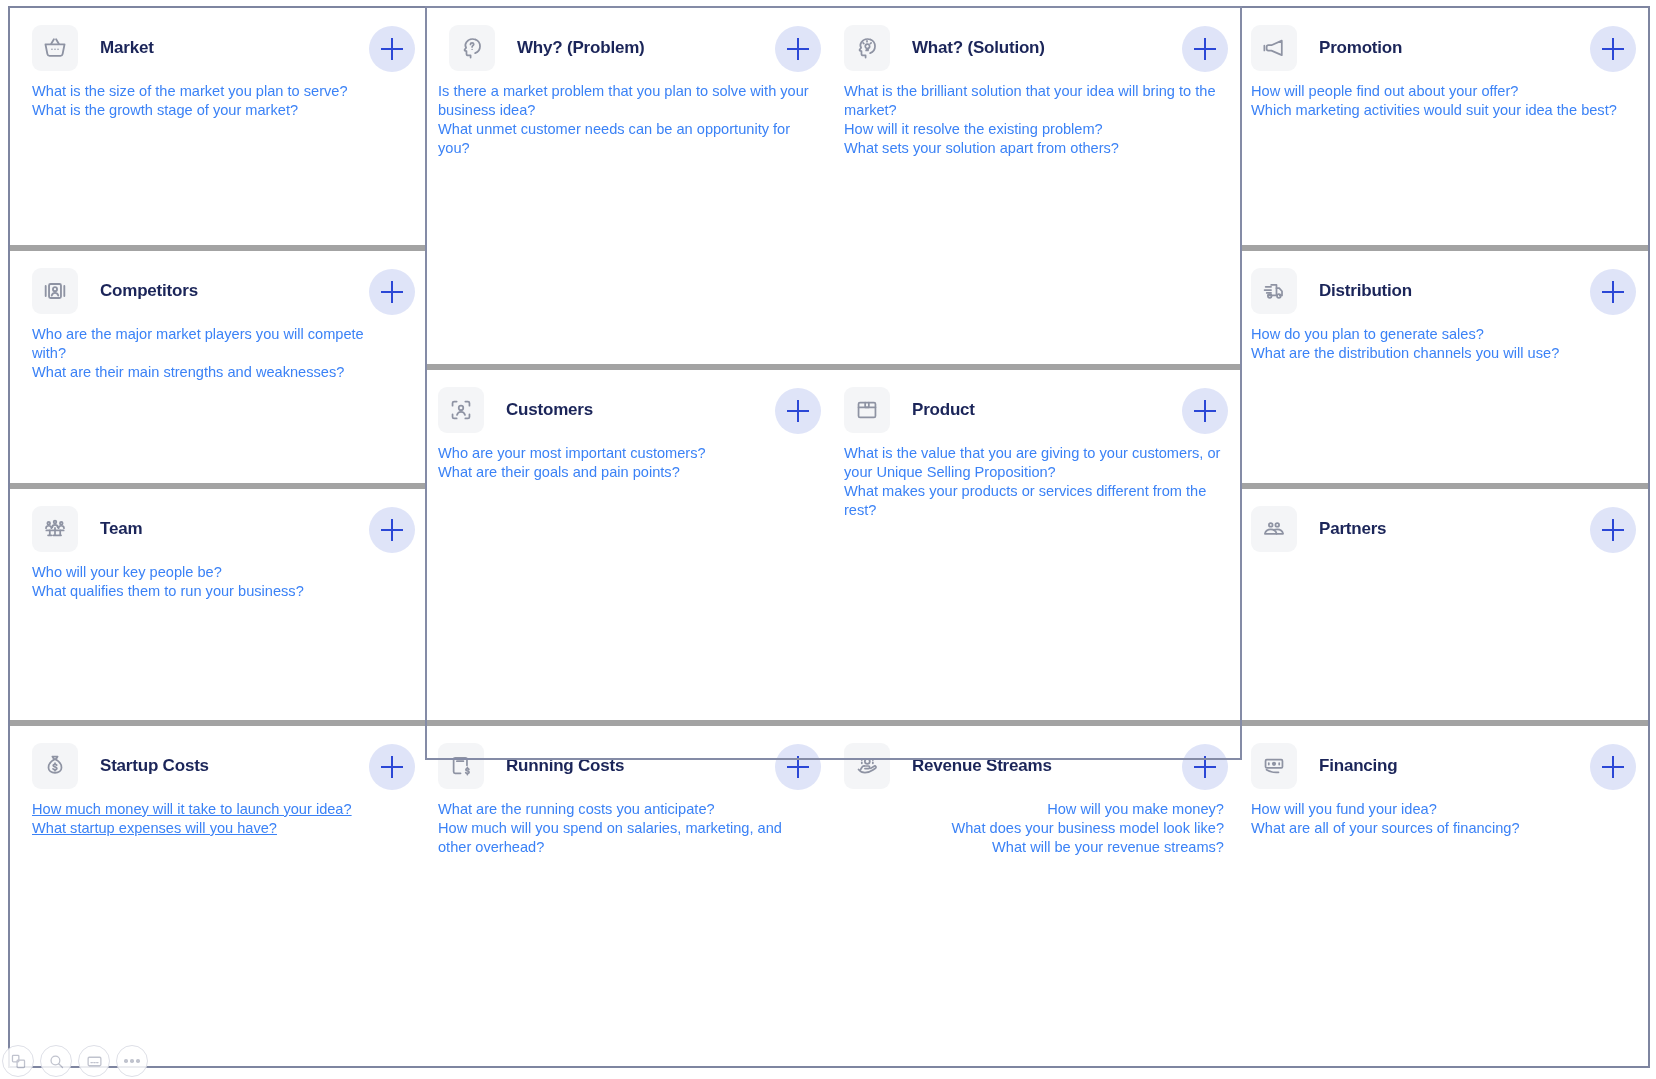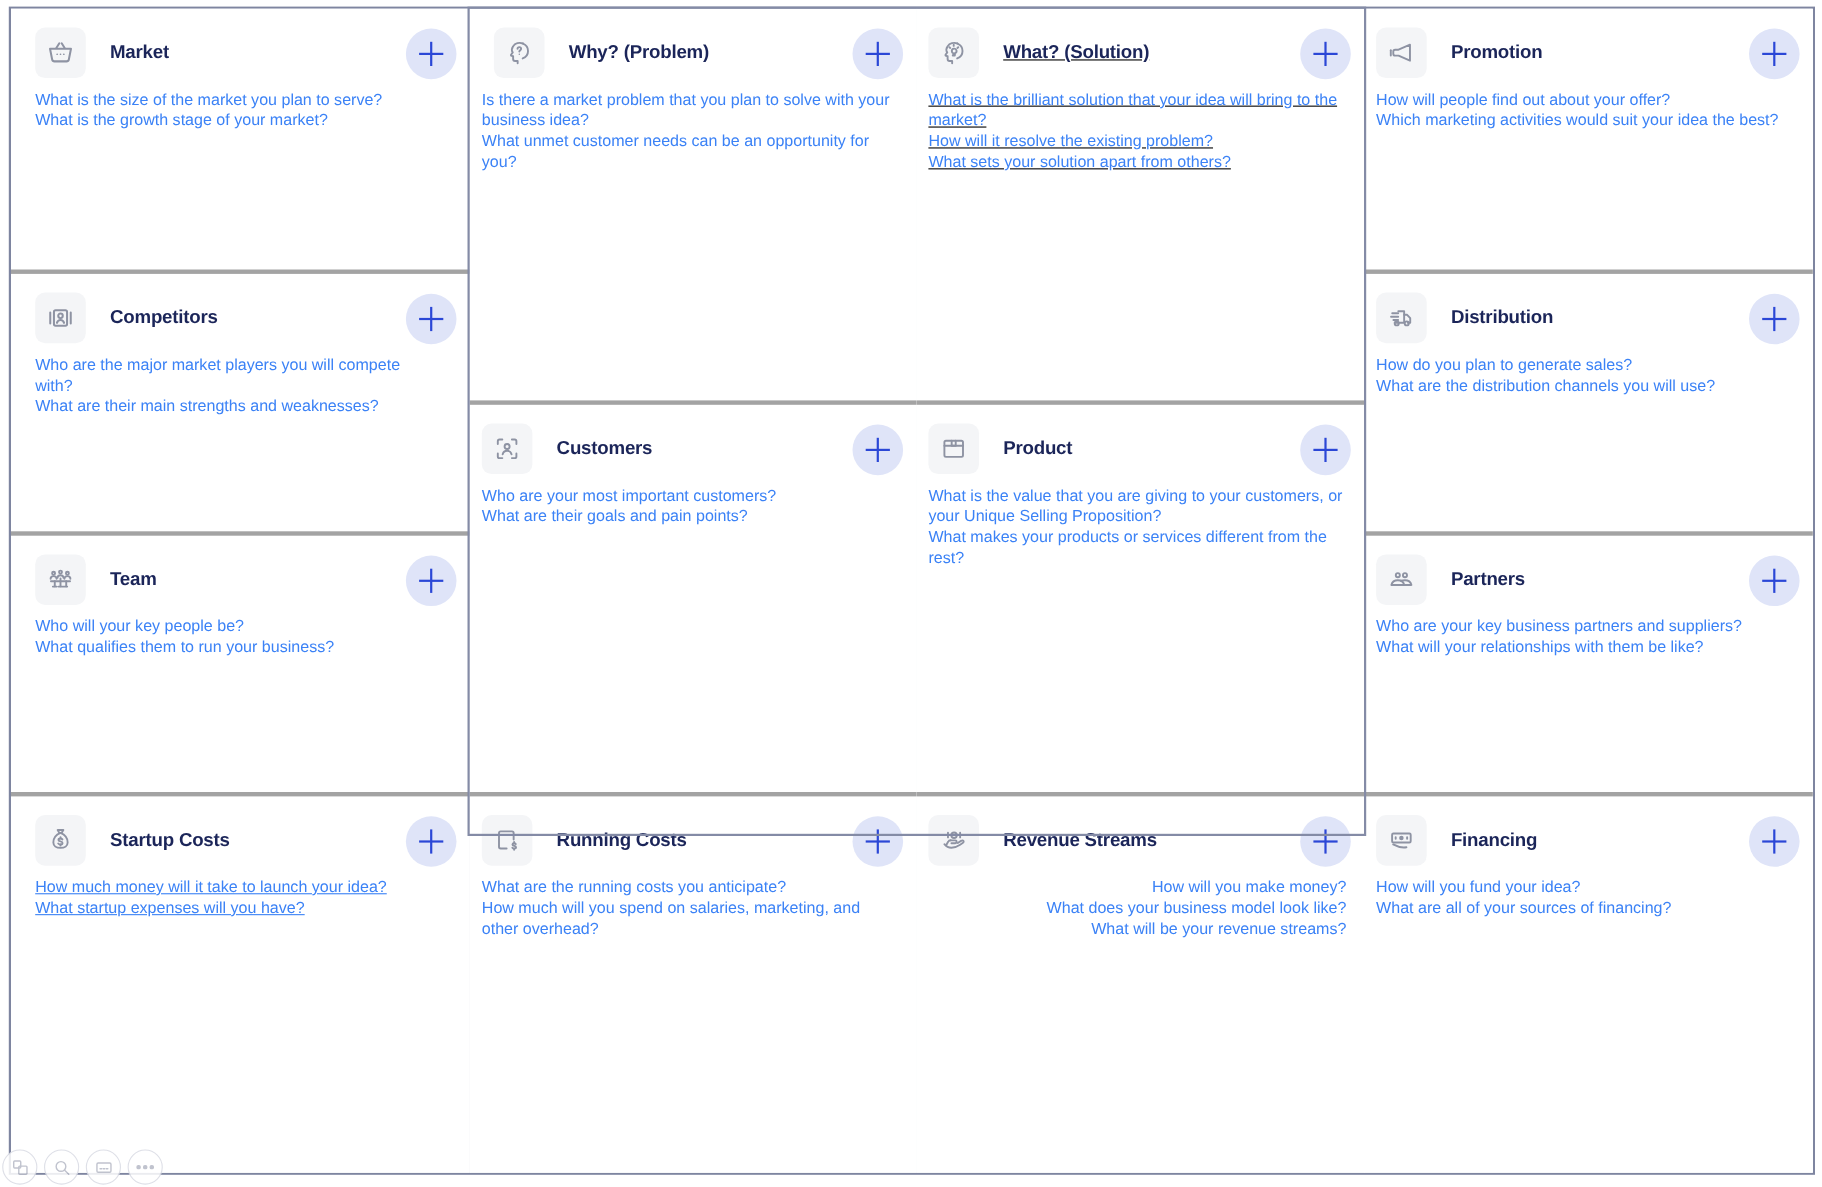--- a/index.html
+++ b/index.html
@@ -56,21 +56,21 @@
     border: 2px solid #848ba6;
     pointer-events: none;
     z-index: 6;
   }
 
   .card {
     position: absolute;
     background: #ffffff;
     padding: 0;
   }
-  .card.with-top-rule { border-top: 4px solid #a3a3a3; }
+  .card.with-top-rule { border-top: 6px solid #a3a3a3; }
 
   .card-head {
     position: relative;
     display: flex;
     align-items: center;
     padding: 18px 0 0 0;
     height: 62px;
   }
 
   .icon-tile {
@@ -316,21 +316,21 @@
         <div class="card-body" style="margin-left:11px; margin-right:16px;">What are the running costs you anticipate?
 How much will you spend on salaries, marketing, and other overhead?</div>
       </div>
 
     </div>
 
     <div class="v-divider" style="left:823px;"></div>
 
     <div class="column" id="col-3">
 
-      <div class="card" style="left:0; right:0; top:0; height:356px;text-decoration:underline;">
+      <div class="card" style="left:0; right:0; top:0; height:356px;">
         <div class="card-head">
           <div class="icon-tile" style="margin-left:11px;">
             <svg width="26" height="26" viewBox="0 0 24 24" fill="none" stroke="#8e93a3" stroke-width="1.6" stroke-linecap="round" stroke-linejoin="round">
               <path d="M15.2 4.2C12.1 3 8.6 4 6.8 6.7c-1.2 1.8-1.2 3.6-.2 5L5.3 13.4c-.4.5-.2 1.1.4 1.2l1.2.3v2.4c0 .9.7 1.6 1.6 1.6h2.2v1.9"></path>
               <path d="M15.2 4.2c2.6 1.1 4.2 3.5 4.2 6.2 0 2.9-1.8 5.3-4.5 6.3"></path>
               <path d="M10.4 10.5a2 2 0 1 1 2.6 1.9v1h-1.3v-1a2 2 0 0 1-1.3-1.9z"></path>
               <path d="M11.2 14.2h1.7"></path>
               <path d="M9.1 7.9l-.7-.6M15.1 7.9l.7-.6M12 6.2v-.9"></path>
             </svg>
           </div>
@@ -435,22 +435,20 @@
               <circle cx="15" cy="8.2" r="1.7"></circle>
               <path d="M3.6 16.4c.6-2.5 2.8-4 5.4-4s4.8 1.5 5.4 4z"></path>
               <path d="M11.6 12.8c1-.3 2.2-.4 3.4-.4 2.6 0 4.8 1.5 5.4 4h-6"></path>
             </svg>
           </div>
           <div class="card-title" style="margin-left:22px;">Partners</div>
           <button class="add-btn">
               <span class="plus-glyph"></span>
             </button>
         </div>
-        <div class="card-body" style="margin-left:11px; margin-right:16px;">Who are your key business partners and suppliers?
-What will your relationships with them be like?</div>
       </div>
 
       <div class="card with-top-rule" style="left:0; right:0; top:712px; bottom:0;">
         <div class="card-head">
           <div class="icon-tile" style="margin-left:11px;">
             <svg width="26" height="26" viewBox="0 0 24 24" fill="none" stroke="#8e93a3" stroke-width="1.6" stroke-linecap="round" stroke-linejoin="round">
               <rect x="4.2" y="6.2" width="15.6" height="7.6" rx="1.1"></rect>
               <circle cx="12" cy="10" r="1.9" fill="#8e93a3" stroke="none"></circle>
               <path d="M7.2 9.3v1.4M16.8 9.3v1.4"></path>
               <path d="M5.1 15.4c3.7 2.1 7.4 2.9 11.1 2.4"></path>

